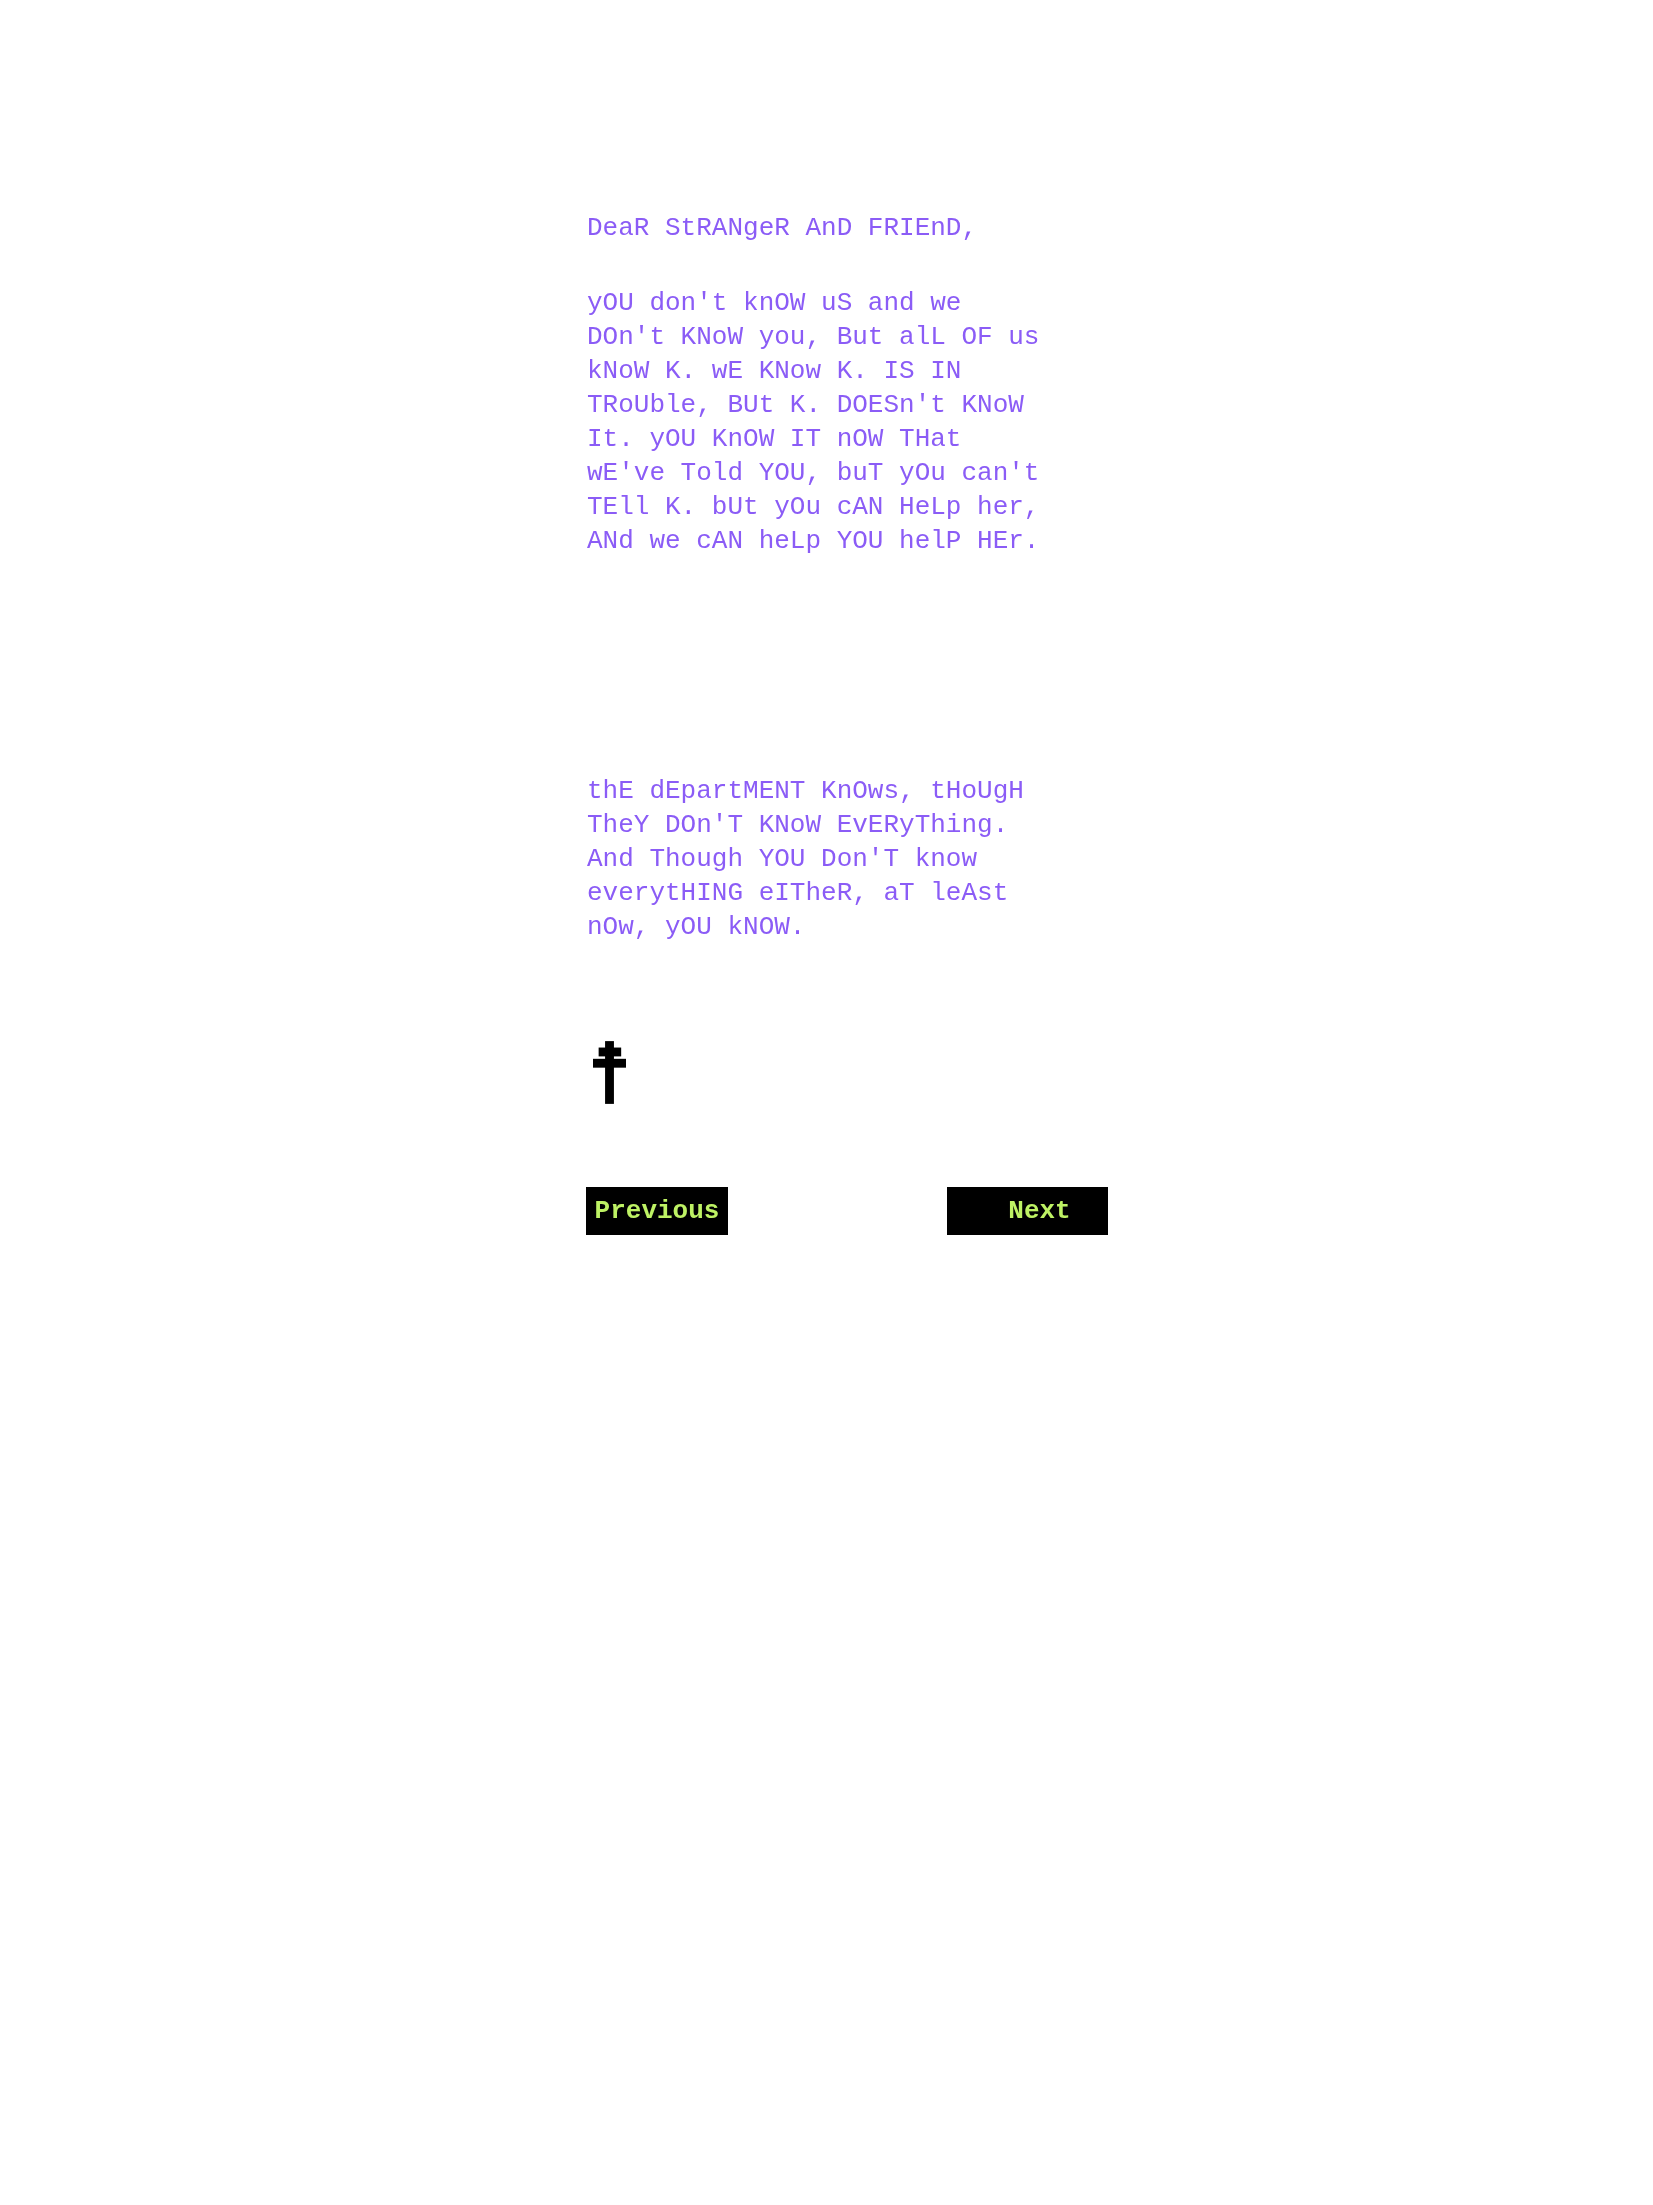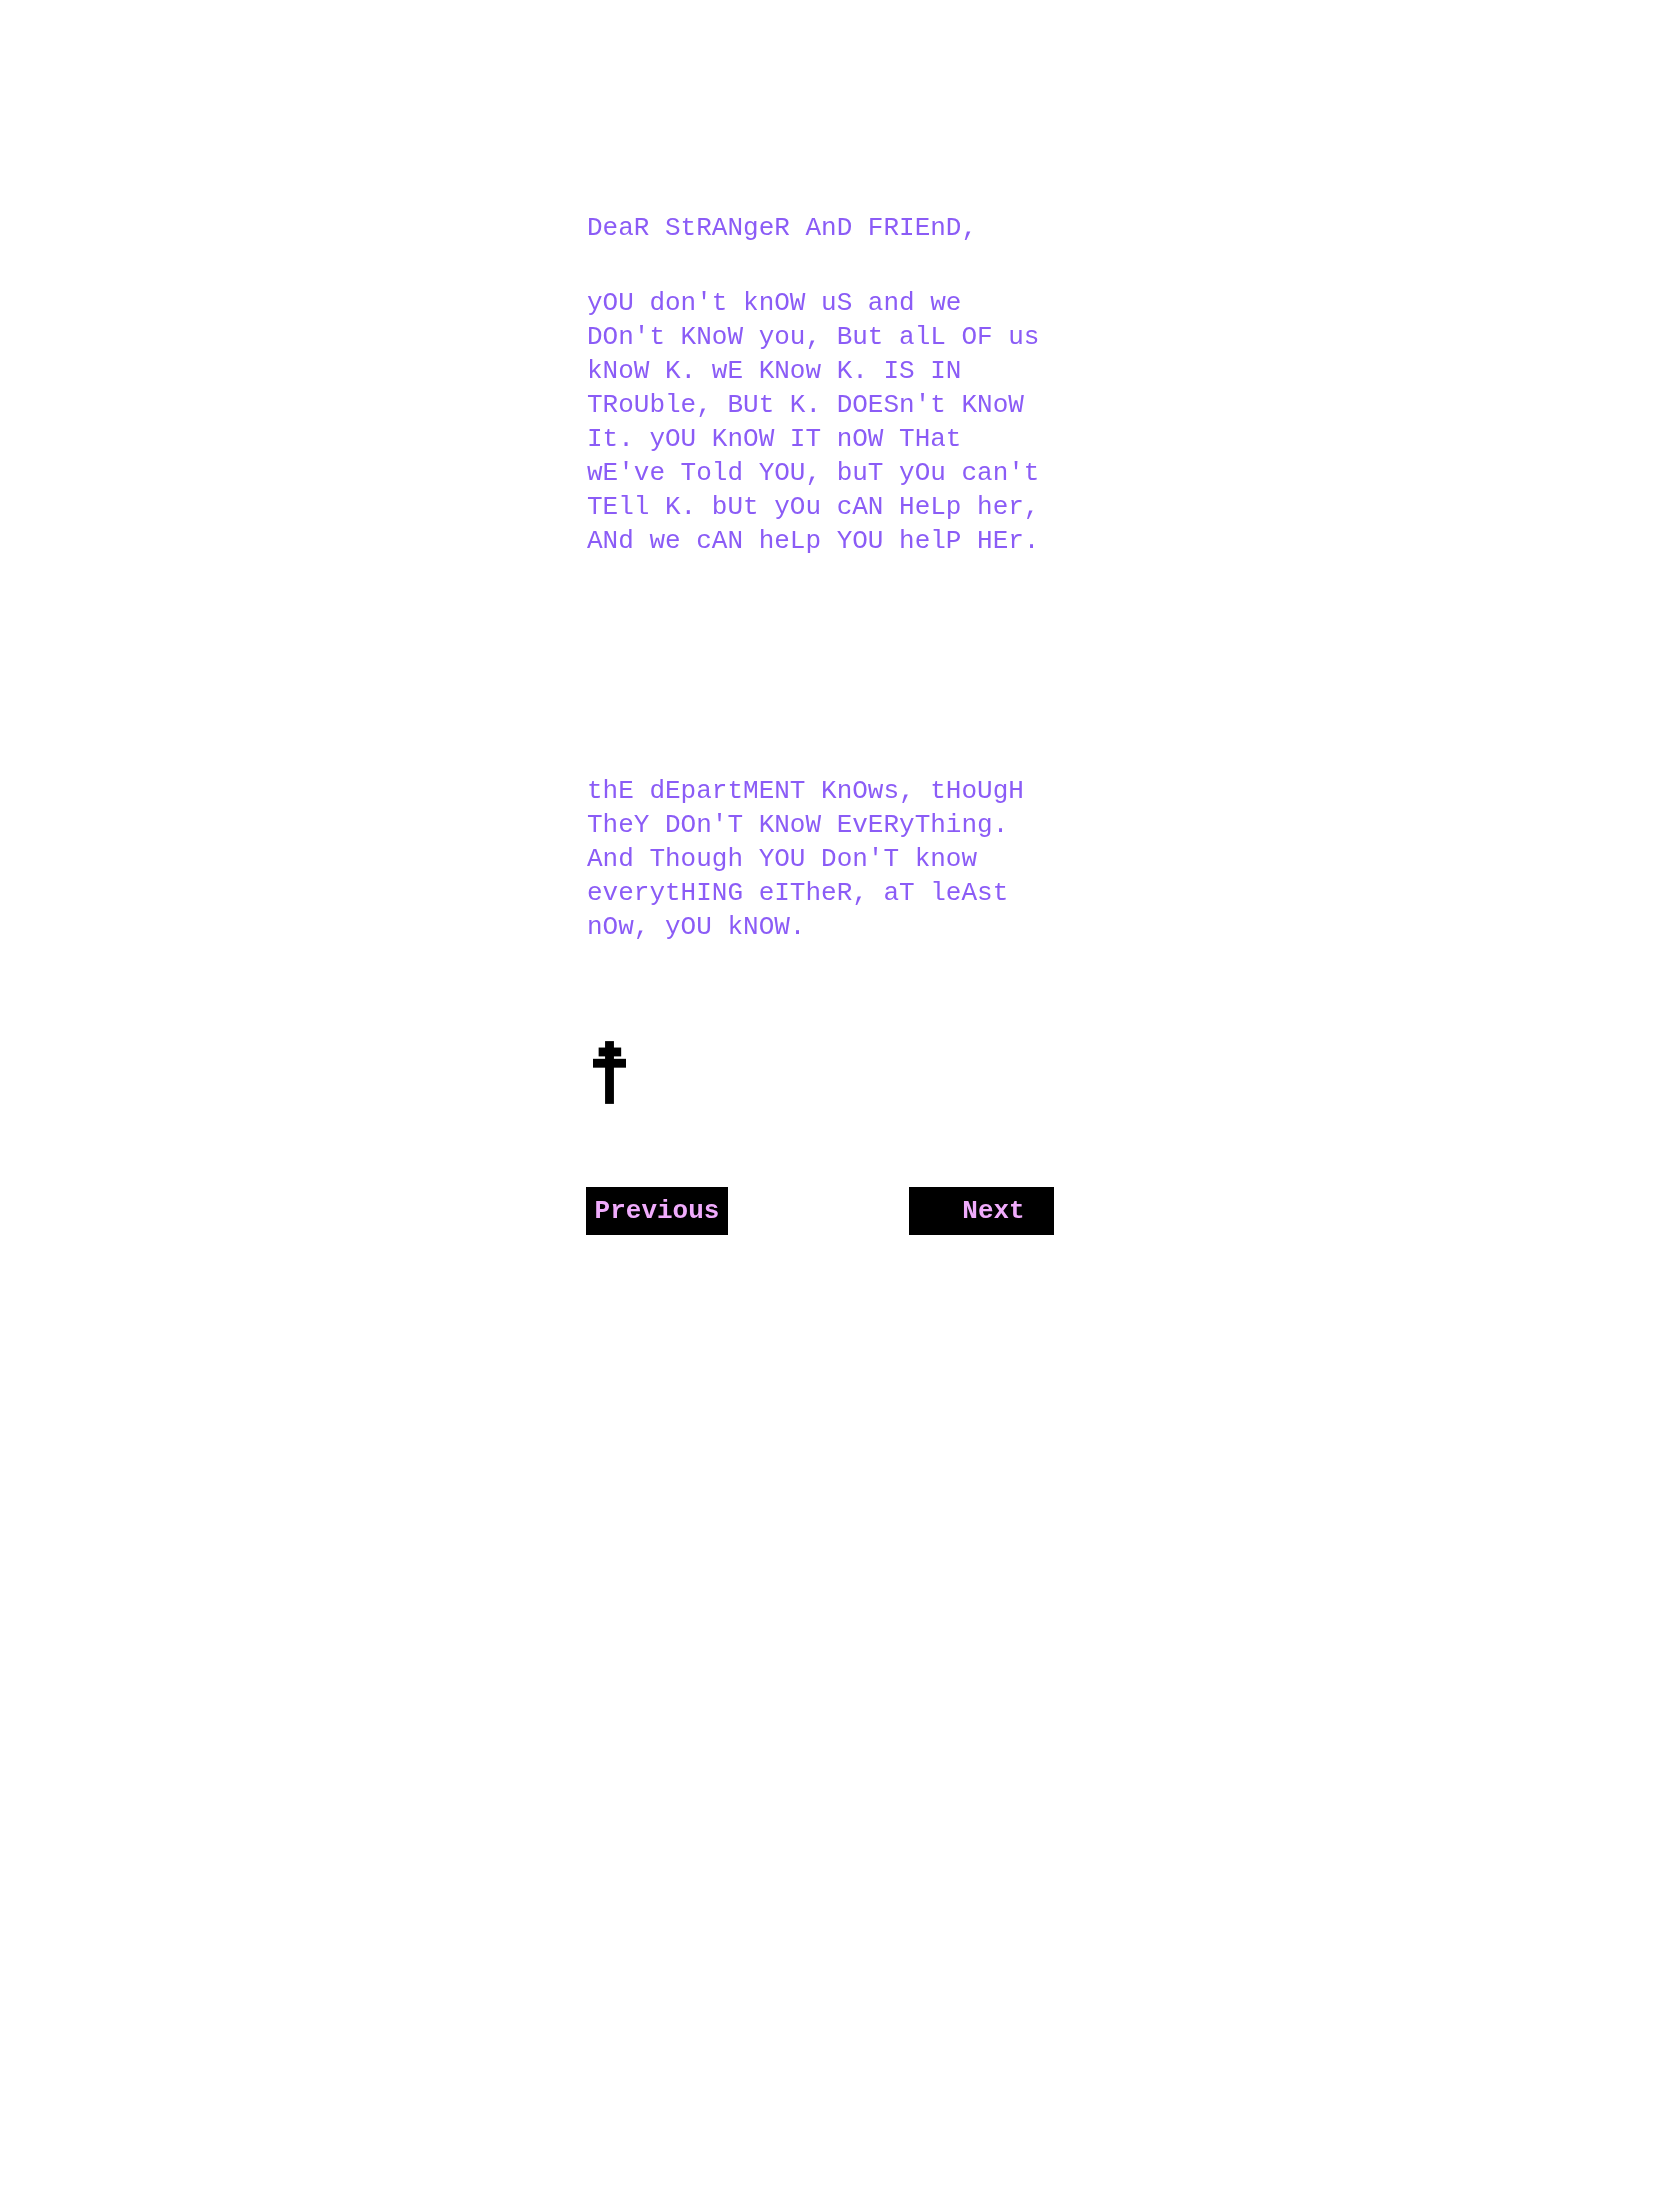--- a/index.html
+++ b/index.html
@@ -35,36 +35,36 @@
     top: 1041px;
     width: 33px;
     height: 63px;
   }
   .cross svg { display: block; }
   .nav-button {
     position: absolute;
     top: 1187px;
     height: 48px;
     background: #000000;
-    color: #f0abfc;
+    color: #bef264;
     font-family: "Liberation Mono", "DejaVu Sans Mono", monospace;
     font-weight: bold;
     font-size: 26px;
     line-height: 48px;
     text-align: center;
     border: none;
     padding: 0;
     display: flex;
     align-items: center;
     justify-content: center;
     cursor: pointer;
     box-sizing: border-box;
   }
   .prev-button { left: 586px; width: 142px; }
-  .next-button { left: 909px; width: 145px; padding-left: 24px; }
+  .next-button { left: 947px; width: 161px; padding-left: 24px; }
 </style>
 </head>
 <body>
 
 <div class="page">
 
   <div class="letter-text salutation">DeaR StRANgeR AnD FRIEnD,</div>
 
   <div class="letter-text para-1">yOU don't knOW uS and we
 DOn't KNoW you, But alL OF us

